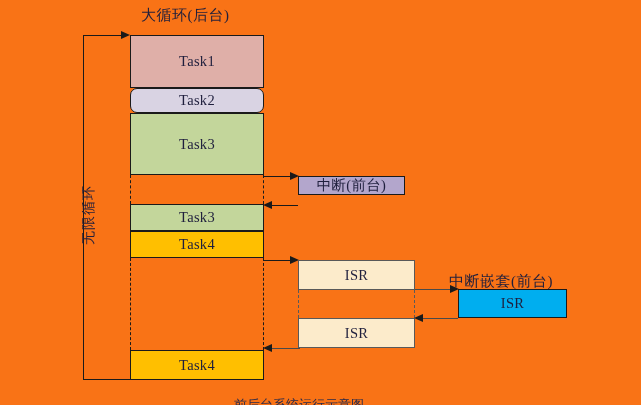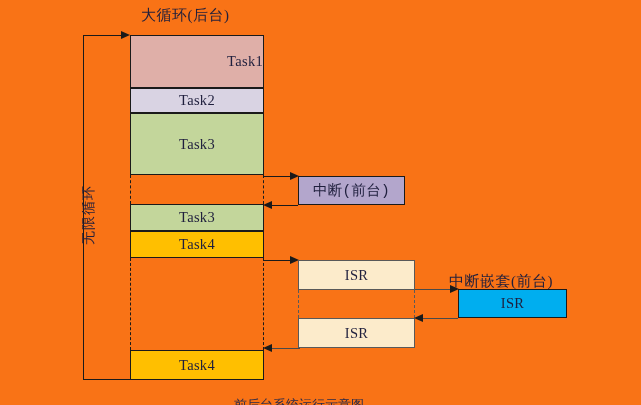--- a/index.html
+++ b/index.html
@@ -100,24 +100,24 @@
   <div class="arrowhead arrow-right" style="left:121px; top:30.5px;"></div>
   <div class="hline" style="left:83px; top:379px; width:47px;"></div>
 
   <div class="vlabel" style="left:80px; top:245px; transform: rotate(-90deg);">无限循环</div>
 
   <div class="dash-v" style="left:130px; top:175px; height:29px;"></div>
   <div class="dash-v" style="left:130px; top:258px; height:92px;"></div>
   <div class="dash-v" style="left:263px; top:175px; height:29px;"></div>
   <div class="dash-v" style="left:263px; top:258px; height:92px;"></div>
 
-  <div class="box" style="left:130px; top:35px; width:134px; height:53px; background:#DFAFA8;justify-content:flex-end;">
+  <div class="box" style="left:130px; top:35px; width:134px; height:53px; background:#DFAFA8;">
     <span>Task1</span>
   </div>
-  <div class="box" style="left:130px; top:88px; width:134px; height:25px; background:#D9D3E3;">
+  <div class="box" style="left:130px; top:88px; width:134px; height:25px; background:#D9D3E3;border-radius:7px;">
     <span>Task2</span>
   </div>
   <div class="box" style="left:130px; top:113px; width:134px; height:62px; background:#C3D69B;">
     <span>Task3</span>
   </div>
   <div class="box" style="left:130px; top:204px; width:134px; height:27px; background:#C3D69B;">
     <span>Task3</span>
   </div>
   <div class="box" style="left:130px; top:231px; width:134px; height:27px; background:#FFBF00;">
     <span>Task4</span>
@@ -125,21 +125,21 @@
   <div class="box" style="left:130px; top:350px; width:134px; height:30px; background:#FFBF00;">
     <span>Task4</span>
   </div>
 
   <div class="hline" style="left:264px; top:176px; width:28px;"></div>
   <div class="arrowhead arrow-right" style="left:290px; top:171.5px;"></div>
 
   <div class="hline" style="left:270px; top:205px; width:28px;"></div>
   <div class="arrowhead arrow-left" style="left:263px; top:200.5px;"></div>
 
-  <div class="box" style="left:298px; top:176px; width:107px; height:29px; background:#B3A6CC;font-family:Liberation Mono, monospace;">
+  <div class="box" style="left:298px; top:176px; width:107px; height:19px; background:#B3A6CC;">
     <span>中断(前台)</span>
   </div>
 
   <div class="hline" style="left:264px; top:260px; width:28px;"></div>
   <div class="arrowhead arrow-right" style="left:290px; top:255.5px;"></div>
 
   <div class="box thin" style="left:298px; top:260px; width:117px; height:30px; background:#FCEBCB;">
     <span>ISR</span>
   </div>
 

